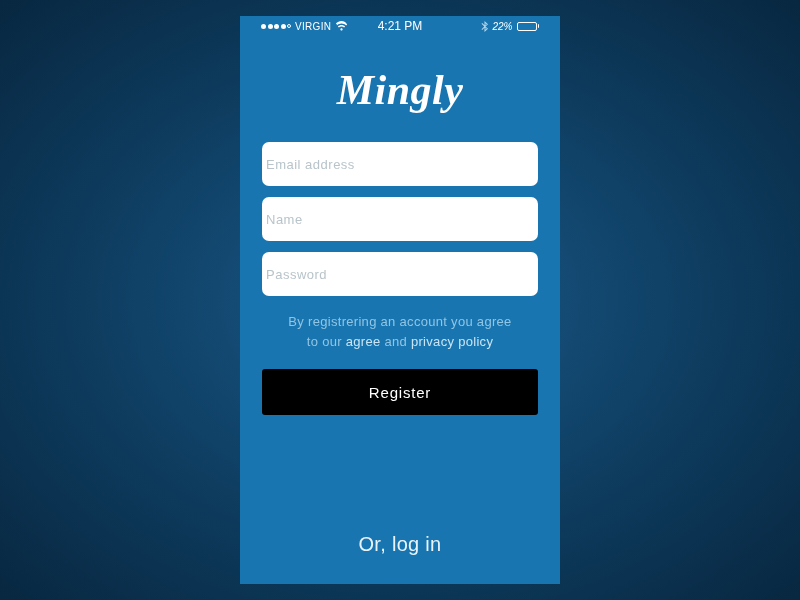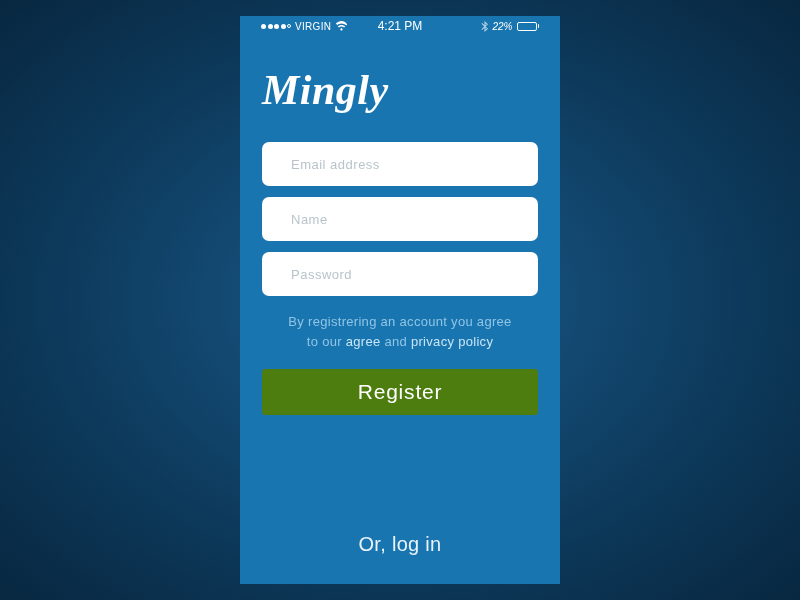--- a/index.html
+++ b/index.html
@@ -104,41 +104,42 @@
       margin-left: 1px;
       border-radius: 0 1px 1px 0;
     }
     .content {
       flex: 1;
       display: flex;
       flex-direction: column;
       padding: 0 22px;
     }
     .logo {
+      text-align: center;
       margin-top: 30px;
       margin-bottom: 28px;
       color: #fff;
       font-family: "Brush Script MT", cursive;
       font-size: 42px;
       font-style: italic;
       font-weight: bold;
       letter-spacing: 0.5px;
     }
     .form {
       display: flex;
       flex-direction: column;
       gap: 11px;
     }
     .input {
       width: 100%;
       height: 44px;
       border-radius: 7px;
       border: none;
       background: #fff;
-      padding: 0 29px;
+      padding: 0 4px;
       font-size: 13px;
       color: #333;
       outline: none;
     }
     .input::placeholder {
       color: #b8c4ca;
       letter-spacing: 0.5px;
     }
     .terms {
       text-align: center;
@@ -148,25 +149,25 @@
       margin-top: 16px;
       letter-spacing: 0.3px;
     }
     .terms .link {
       color: #c9e5f5;
       font-weight: 500;
     }
     .register-btn {
       width: 100%;
       height: 46px;
-      background: #4d7c0f;
+      background: #000000;
       color: #fff;
       border: none;
       border-radius: 3px;
-      font-size: 21px;
+      font-size: 15px;
       font-weight: 400;
       letter-spacing: 0.8px;
       margin-top: 18px;
       cursor: pointer;
     }
     .login-link {
       text-align: center;
       color: #e8f3fa;
       font-size: 20px;
       margin-top: auto;

